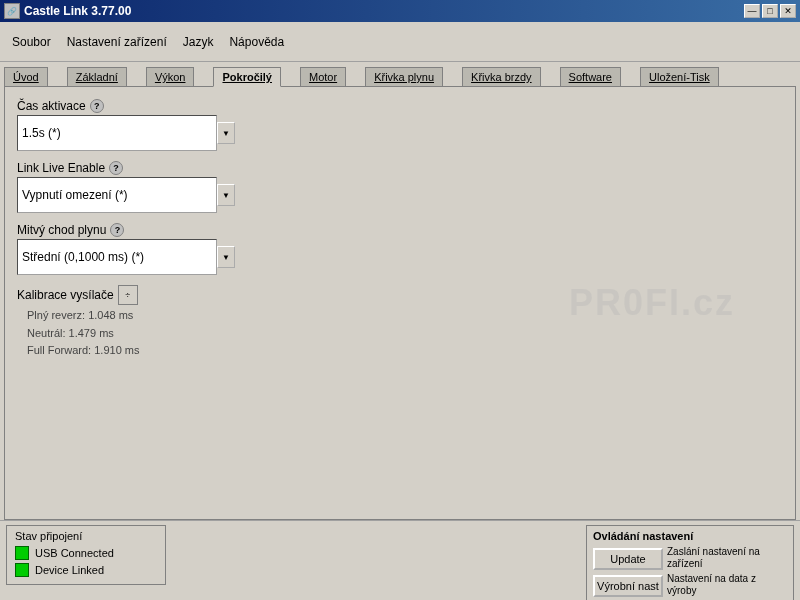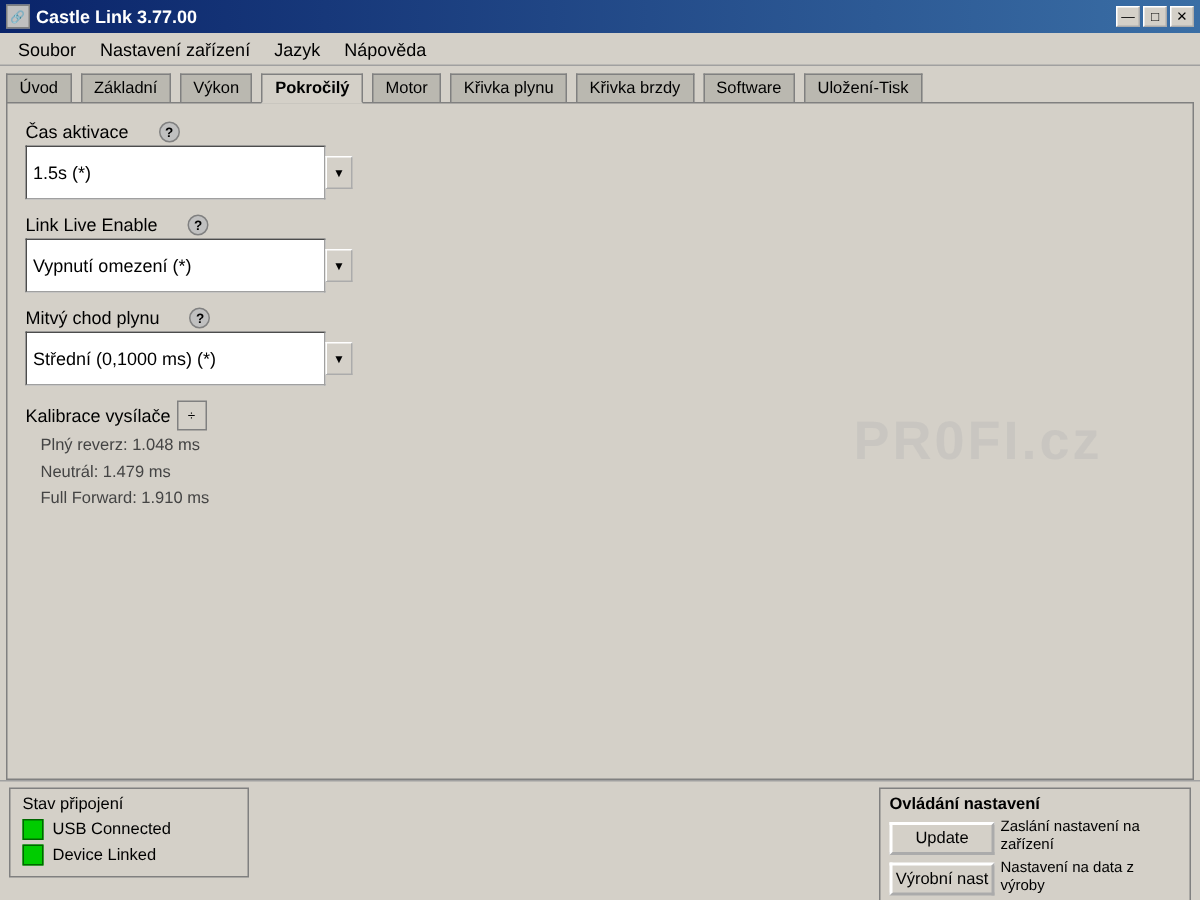--- a/index.html
+++ b/index.html
@@ -54,37 +54,38 @@
       display: flex;
       align-items: center;
       justify-content: center;
       font-size: 9px;
       cursor: pointer;
       color: #000;
     }
     
     .menubar {
       background: #d4d0c8;
-      height: 22px;
+      height: 40px;
       display: flex;
       align-items: center;
       padding: 0 4px;
       border-bottom: 1px solid #a0a0a0;
     }
     .menu-item {
       padding: 2px 8px;
       cursor: pointer;
       font-size: 12px;
     }
     
     .tabbar {
       display: flex;
       background: #d4d0c8;
       padding: 4px 4px 0 4px;
-      gap: 6px;
+      gap: 19px;
+      text-decoration: underline;
     }
     .tab {
       padding: 3px 8px;
       border: 1px solid #808080;
       border-bottom: none;
       background: #d4d0c8;
       cursor: pointer;
       font-size: 11px;
       position: relative;
       top: 1px;
@@ -108,21 +109,21 @@
       position: relative;
       min-height: 430px;
     }
     
     .field-group {
       margin-bottom: 10px;
     }
     .field-label {
       display: flex;
       align-items: center;
-      gap: 20px;
+      gap: 4px;
       margin-bottom: 2px;
       font-size: 12px;
     }
     .help-btn {
       width: 14px;
       height: 14px;
       background: #c0c0c0;
       border: 1px solid #808080;
       border-radius: 50%;
       display: flex;

